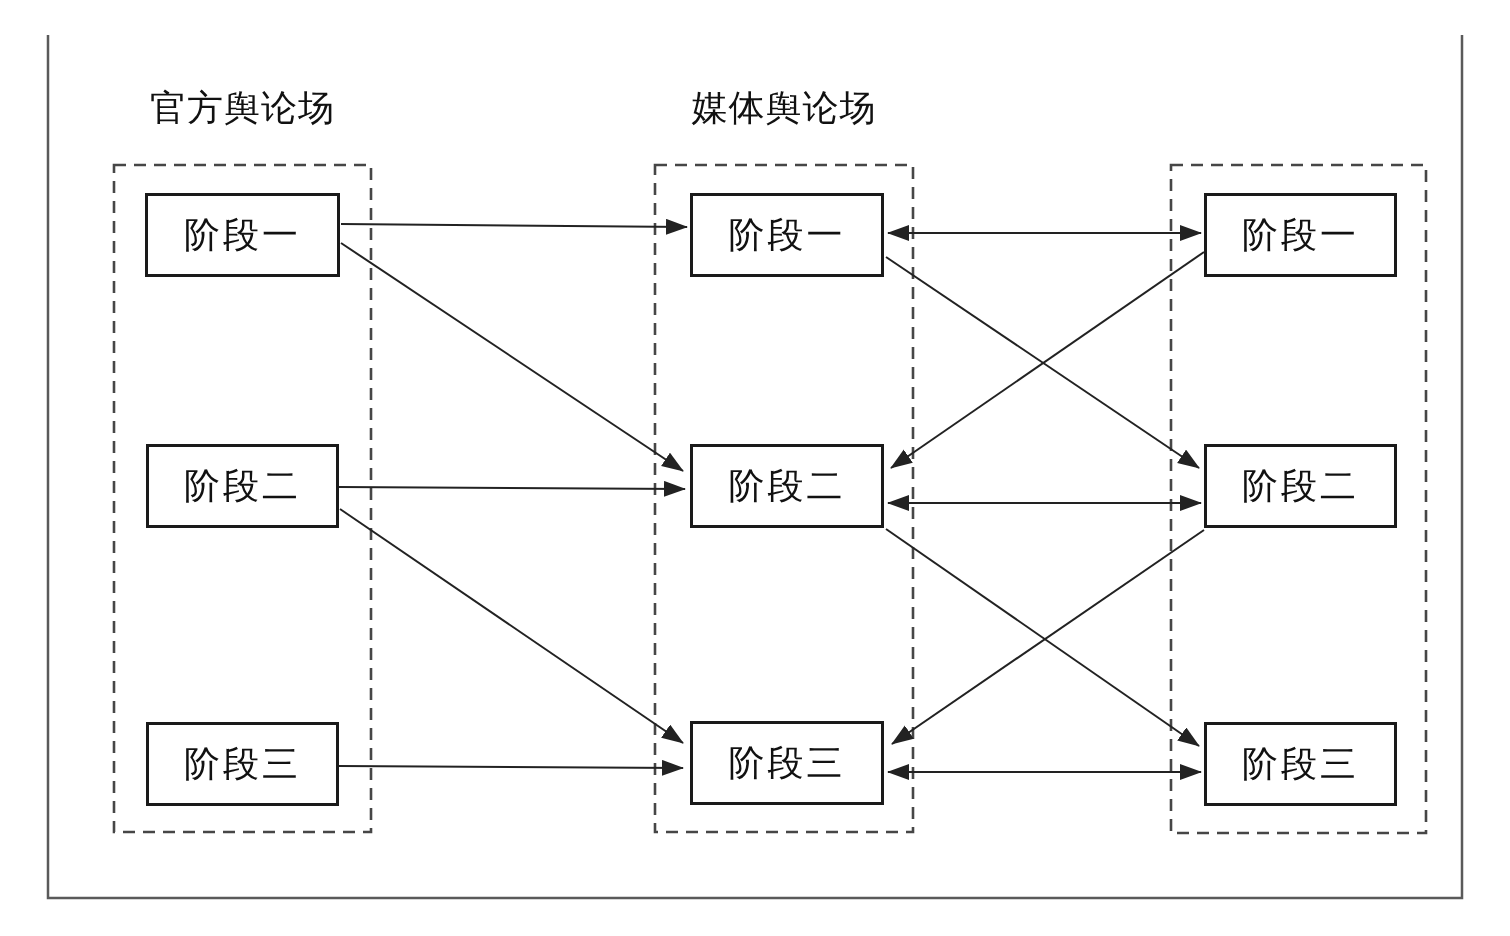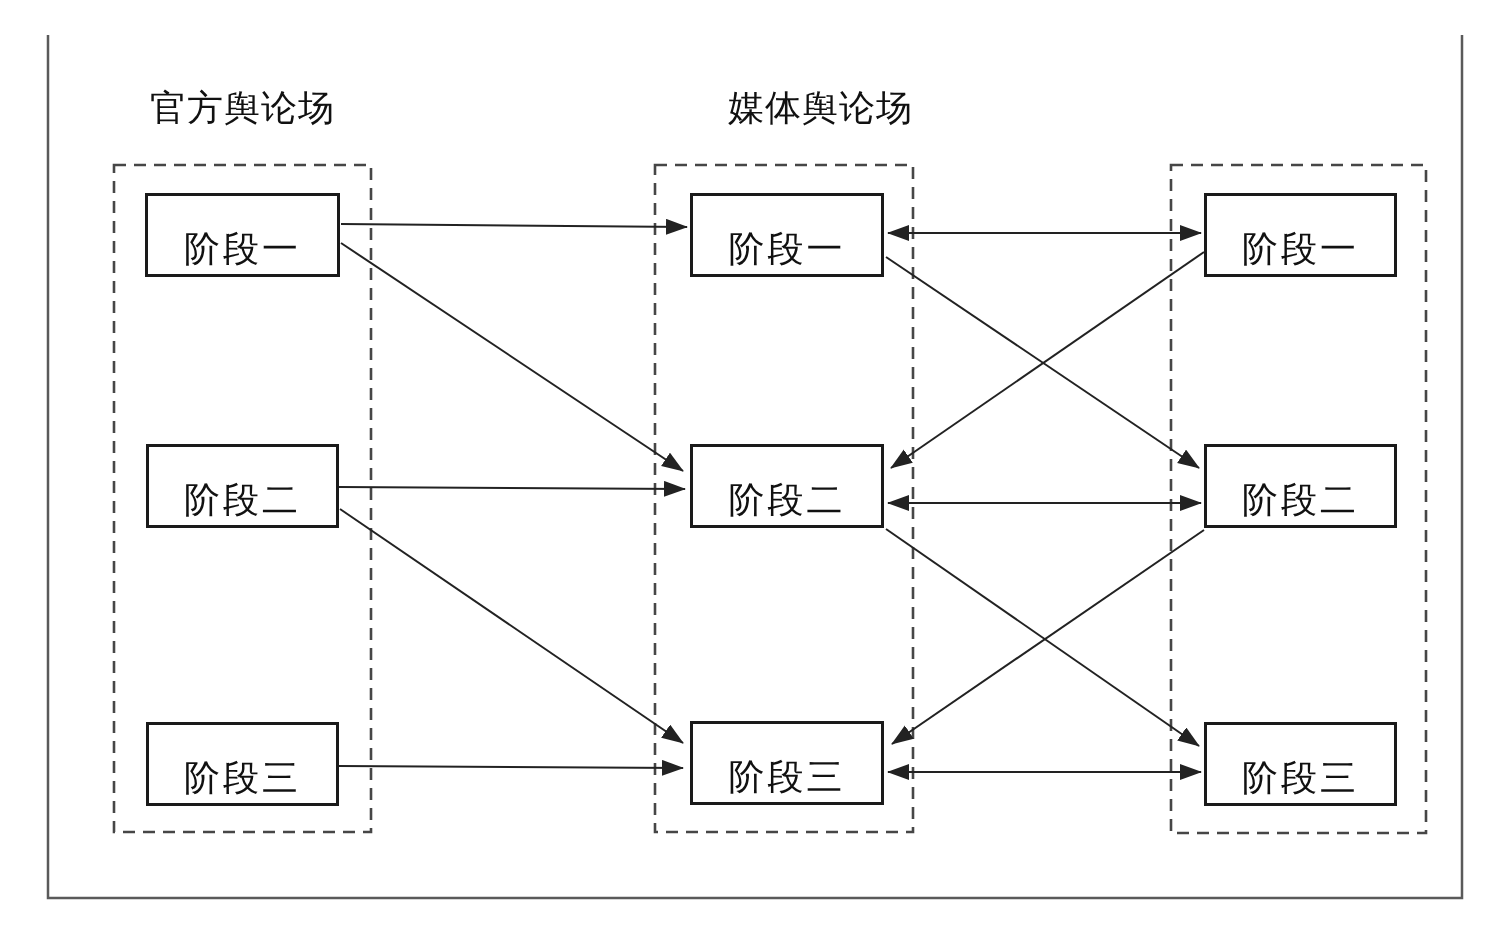--- a/index.html
+++ b/index.html
@@ -16,30 +16,30 @@
     top: 86px;
     height: 44px;
     line-height: 44px;
     text-align: center;
     font-size: 36px;
     color: #111111;
     letter-spacing: 1px;
     white-space: nowrap;
   }
   #title-official { left: 114px; width: 257px; }
-  #title-media    { left: 655px; width: 258px; text-align: right; }
+  #title-media    { left: 655px; width: 258px; }
   #title-network  { left: 1171px; width: 255px; }
 
   .stage-box {
     position: absolute;
     box-sizing: border-box;
     border: 3px solid #1a1a1a;
     background: #ffffff;
     display: flex;
-    align-items: flex-end;
+    align-items: center;
     justify-content: center;
     font-size: 36px;
     color: #111111;
     letter-spacing: 3px;
   }
   
   #box-official-1 { left: 145px; top: 193px; width: 195px; height: 84px; }
   #box-official-2 { left: 146px; top: 444px; width: 193px; height: 84px; }
   #box-official-3 { left: 146px; top: 722px; width: 193px; height: 84px; }
   

